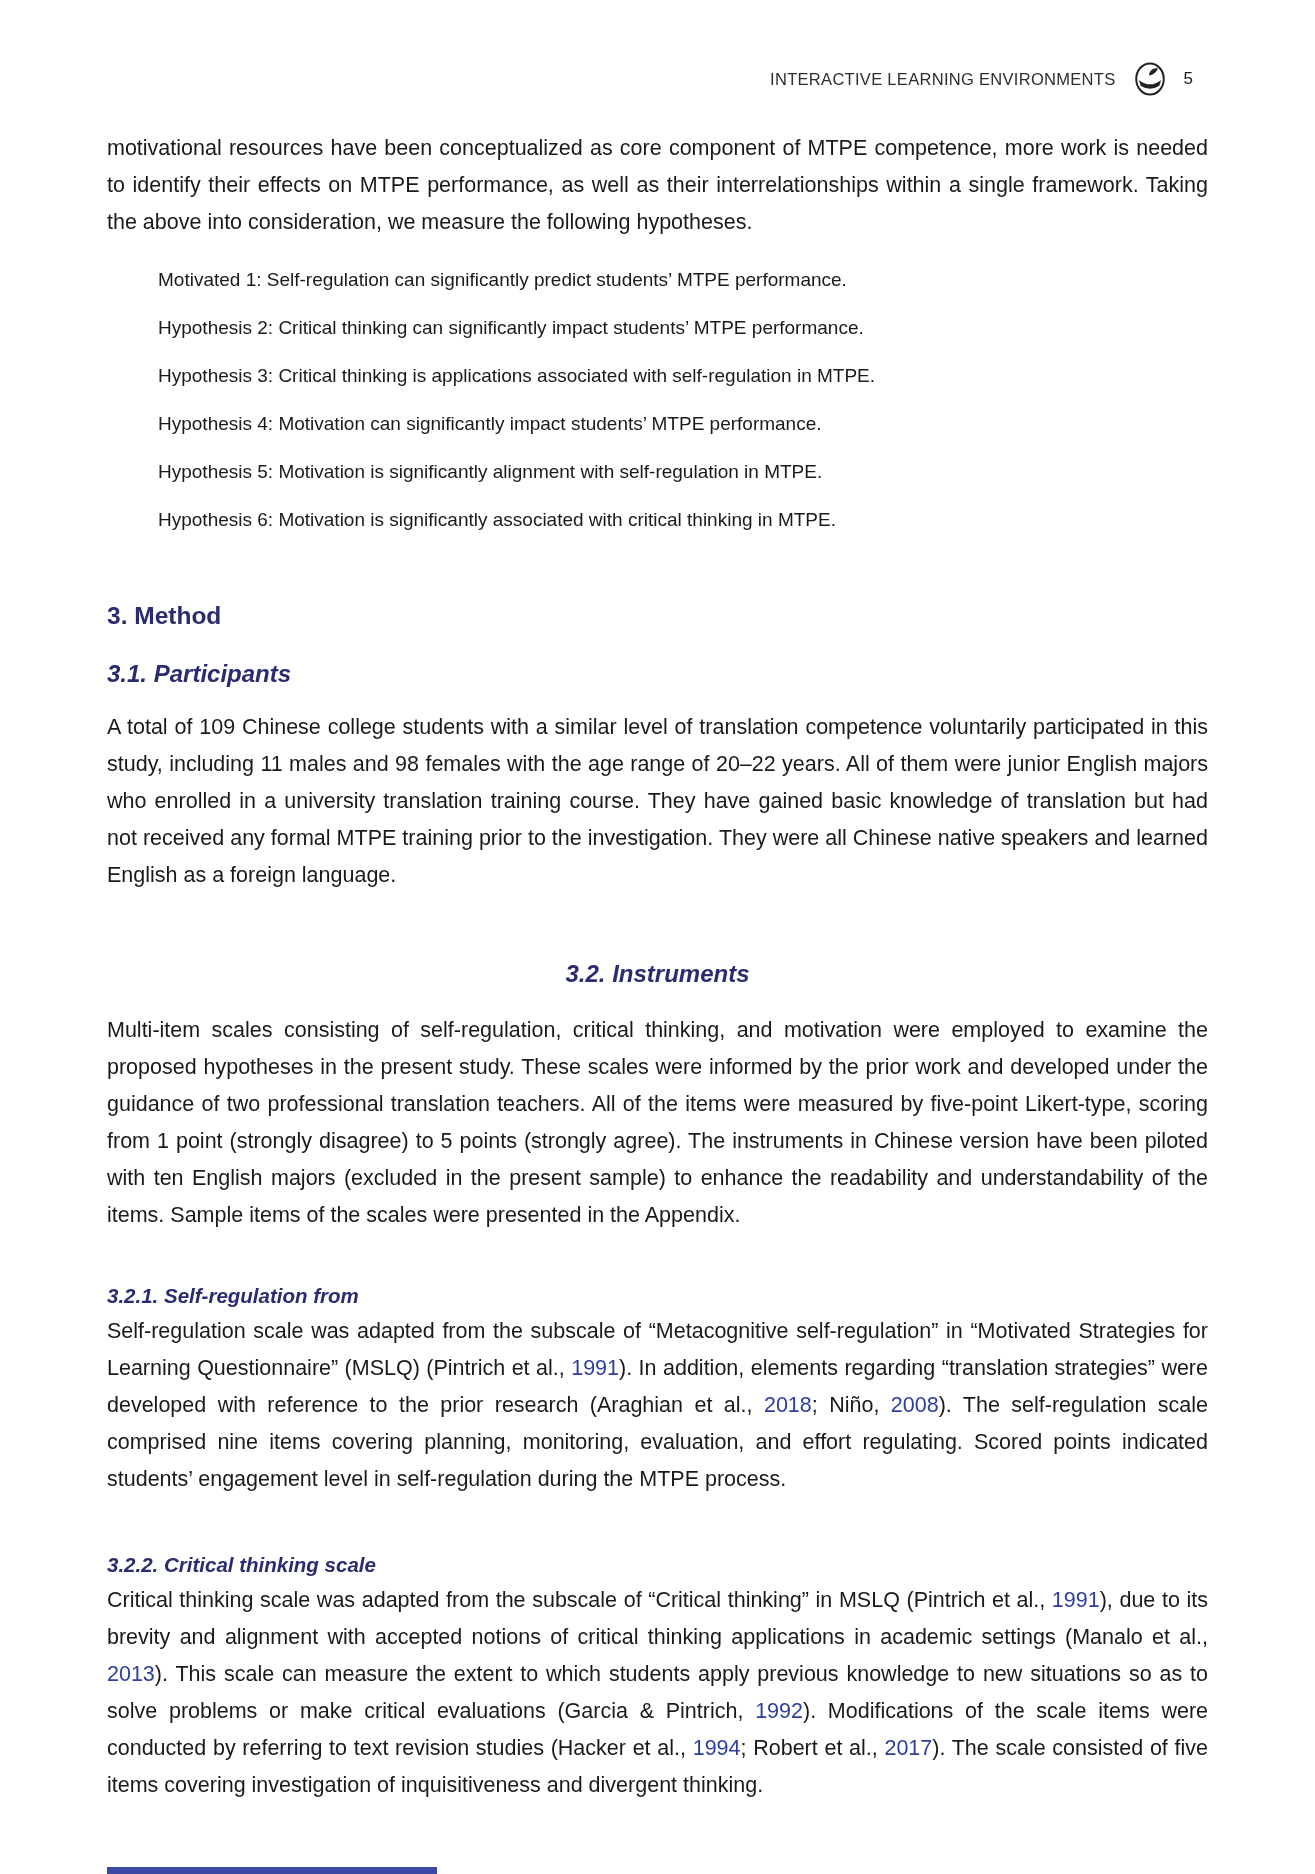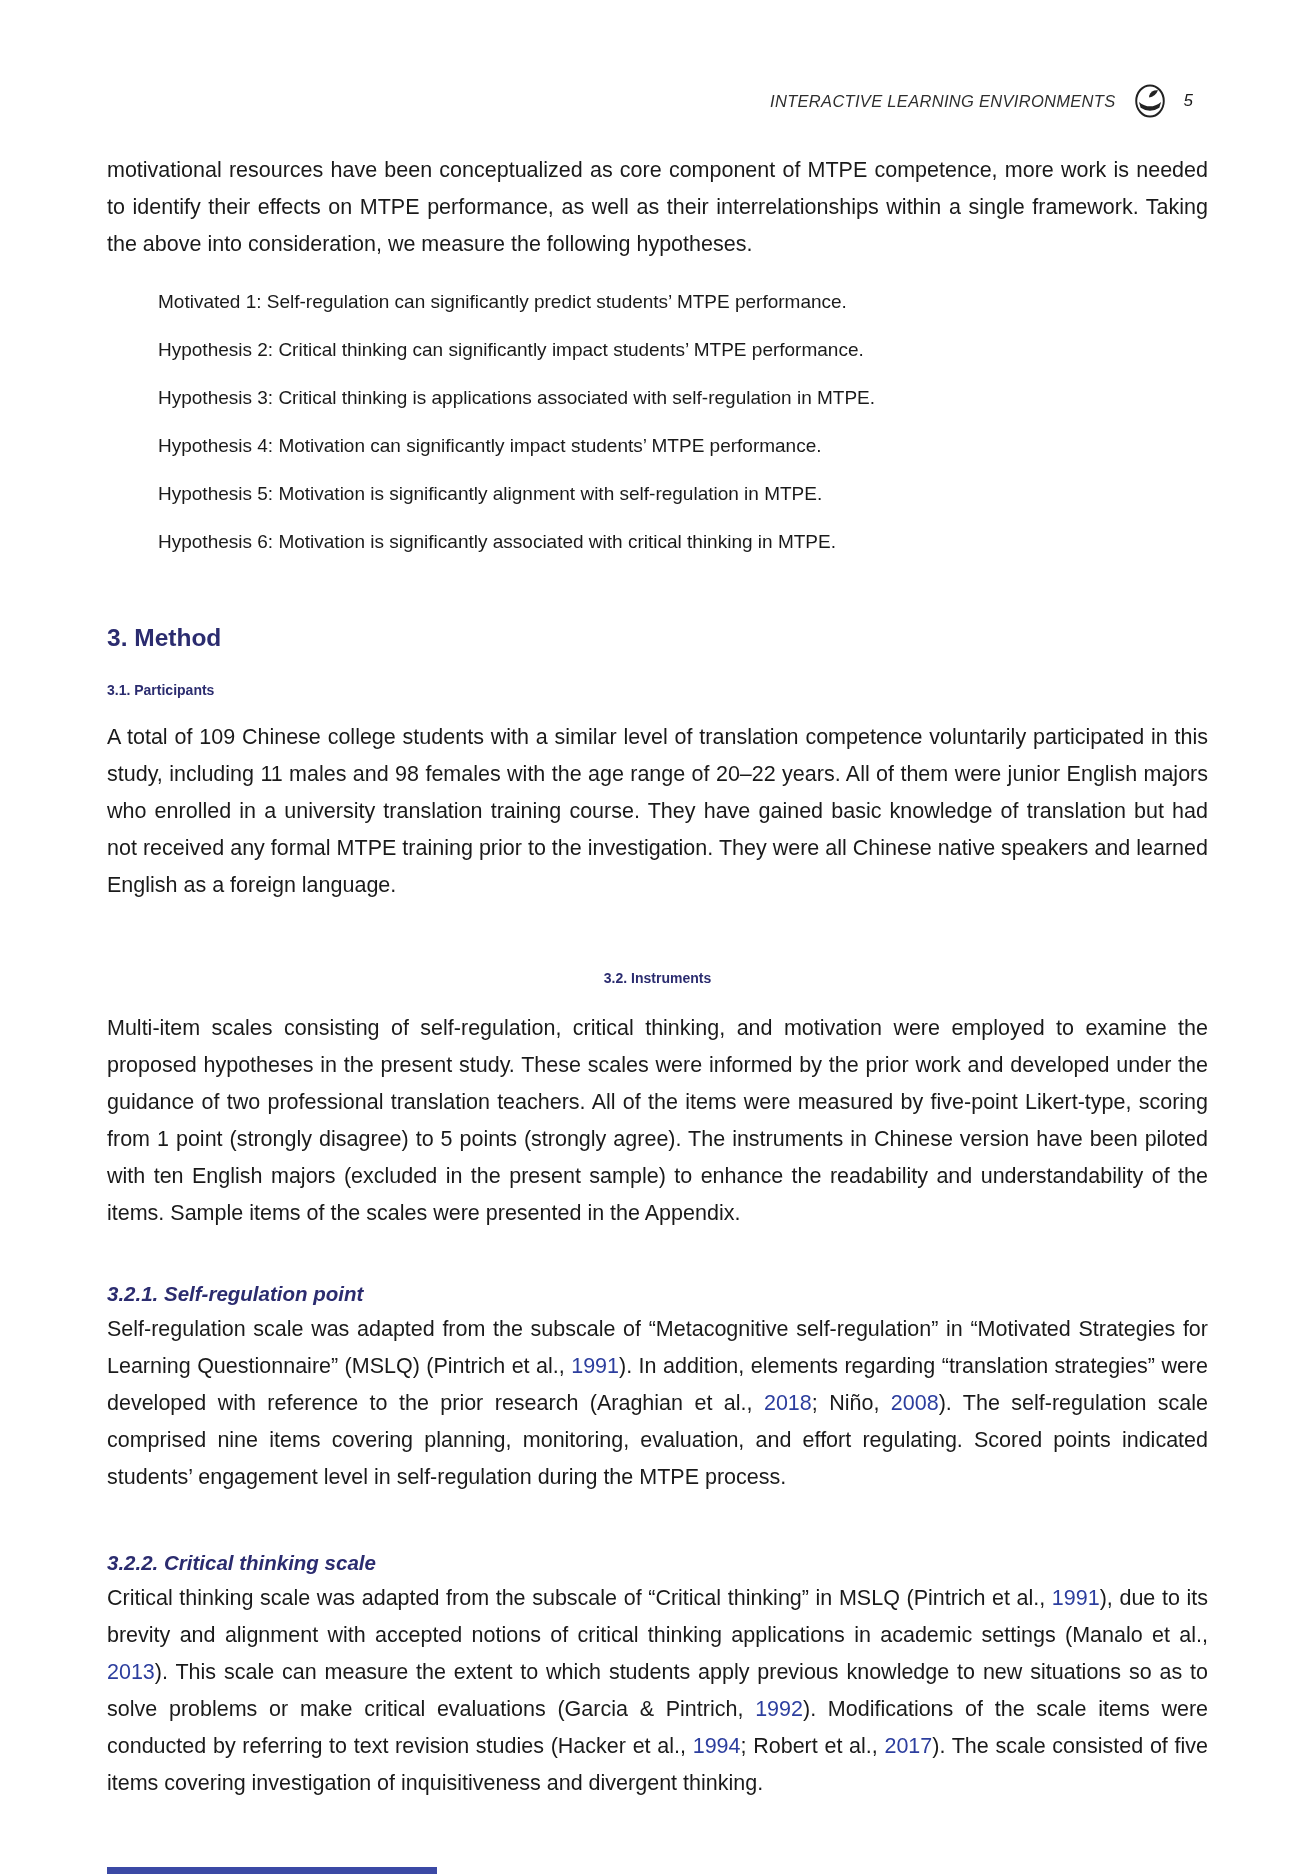--- a/index.html
+++ b/index.html
@@ -10,23 +10,22 @@
     height: 1874px;
     background: #ffffff;
     font-family: "Liberation Sans", "DejaVu Sans", sans-serif;
     color: #1a1a1a;
     overflow: hidden;
   }
   .running-head {
     display: flex;
     align-items: center;
     justify-content: flex-end;
-    padding: 83px 122px 0 107px;
+    padding: 61px 122px 0 107px;
     gap: 18px;
-    font-style: italic;
   }
   .journal-name {
     font-size: 16.5px;
     letter-spacing: 0.3px;
     color: #2e2e2e;
   }
   .tf-logo { flex: 0 0 auto; display: inline-flex; }
   .page-number {
     font-size: 17px;
     color: #1a1a1a;
@@ -50,22 +49,23 @@
     color: #1a1a1a;
     text-align: left;
   }
   h2.section-heading {
     margin-top: 70px;
     font-size: 24.5px;
     font-weight: bold;
     color: var(--navy, #2b2c6f);
   }
   h3.subsection-heading {
-    font-size: 14px;
+    font-size: 24px;
     font-weight: bold;
+    font-style: italic;
     color: var(--navy, #2b2c6f);
   }
   .h-participants { margin-top: 30px; }
   .p-participants { margin-top: 21px; }
   .h-instruments { margin-top: 66px; text-align: center; }
   .p-instruments { margin-top: 24px; }
   h4.subsubsection-heading {
     font-size: 20.5px;
     font-weight: bold;
     font-style: italic;
@@ -115,21 +115,21 @@
     </div>
 
     <h2 class="section-heading">3. Method</h2>
 
     <h3 class="subsection-heading h-participants">3.1. Participants</h3>
     <p class="body-text p-participants">A total of 109 Chinese college students with a similar level of translation competence voluntarily participated in this study, including 11 males and 98 females with the age range of 20–22 years. All of them were junior English majors who enrolled in a university translation training course. They have gained basic knowledge of translation but had not received any formal MTPE training prior to the investigation. They were all Chinese native speakers and learned English as a foreign language.</p>
 
     <h3 class="subsection-heading h-instruments">3.2. Instruments</h3>
     <p class="body-text p-instruments">Multi-item scales consisting of self-regulation, critical thinking, and motivation were employed to examine the proposed hypotheses in the present study. These scales were informed by the prior work and developed under the guidance of two professional translation teachers. All of the items were measured by five-point Likert-type, scoring from 1 point (strongly disagree) to 5 points (strongly agree). The instruments in Chinese version have been piloted with ten English majors (excluded in the present sample) to enhance the readability and understandability of the items. Sample items of the scales were presented in the Appendix.</p>
 
-    <h4 class="subsubsection-heading h-selfreg">3.2.1. Self-regulation point</h4>
+    <h4 class="subsubsection-heading h-selfreg">3.2.1. Self-regulation from</h4>
     <p class="body-text tight"><span>Self-regulation scale was adapted from the subscale of “Metacognitive self-regulation” in “Motivated Strategies for Learning Questionnaire” (MSLQ) (Pintrich et al., </span><span class="cite-link">1991</span><span>). In addition, elements regarding “translation strategies” were developed with reference to the prior research (Araghian et al., </span><span class="cite-link">2018</span><span>; Niño, </span><span class="cite-link">2008</span><span>). The self-regulation scale comprised nine items covering planning, monitoring, evaluation, and effort regulating. Scored points indicated students’ engagement level in self-regulation during the MTPE process.</span></p>
 
     <h4 class="subsubsection-heading h-critical">3.2.2. Critical thinking scale</h4>
     <p class="body-text tight"><span>Critical thinking scale was adapted from the subscale of “Critical thinking” in MSLQ (Pintrich et al., </span><span class="cite-link">1991</span><span>), due to its brevity and alignment with accepted notions of critical thinking applications in academic settings (Manalo et al., </span><span class="cite-link">2013</span><span>). This scale can measure the extent to which students apply previous knowledge to new situations so as to solve problems or make critical evaluations (Garcia &amp; Pintrich, </span><span class="cite-link">1992</span><span>). Modifications of the scale items were conducted by referring to text revision studies (Hacker et al., </span><span class="cite-link">1994</span><span>; Robert et al., </span><span class="cite-link">2017</span><span>). The scale consisted of five items covering investigation of inquisitiveness and divergent thinking.</span></p>
 
   </div>
 
   <div class="bottom-accent"></div>
 
 </div>

